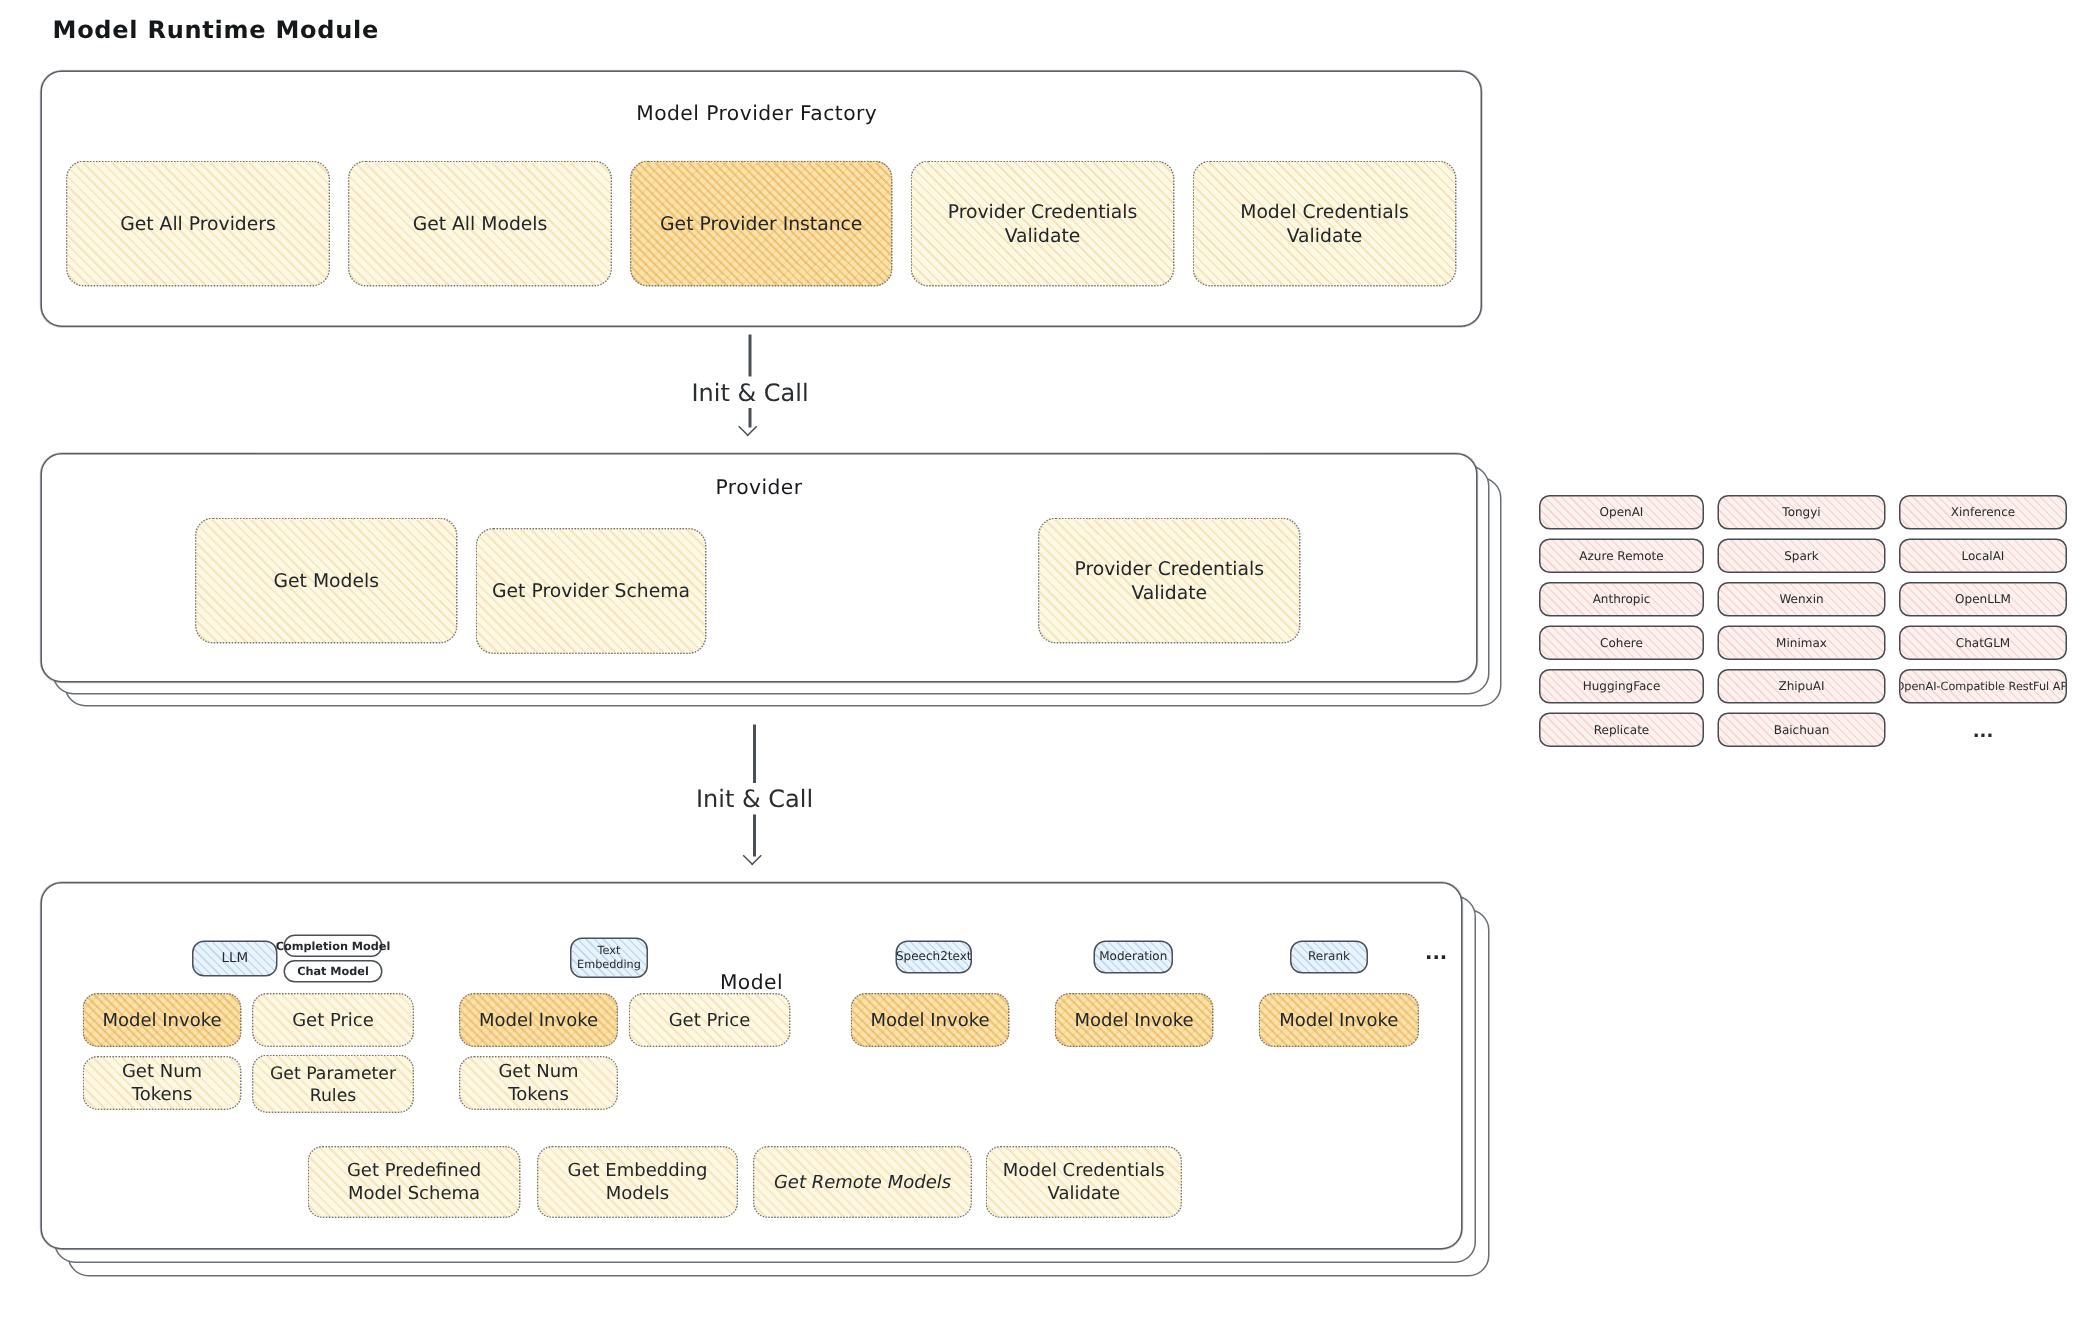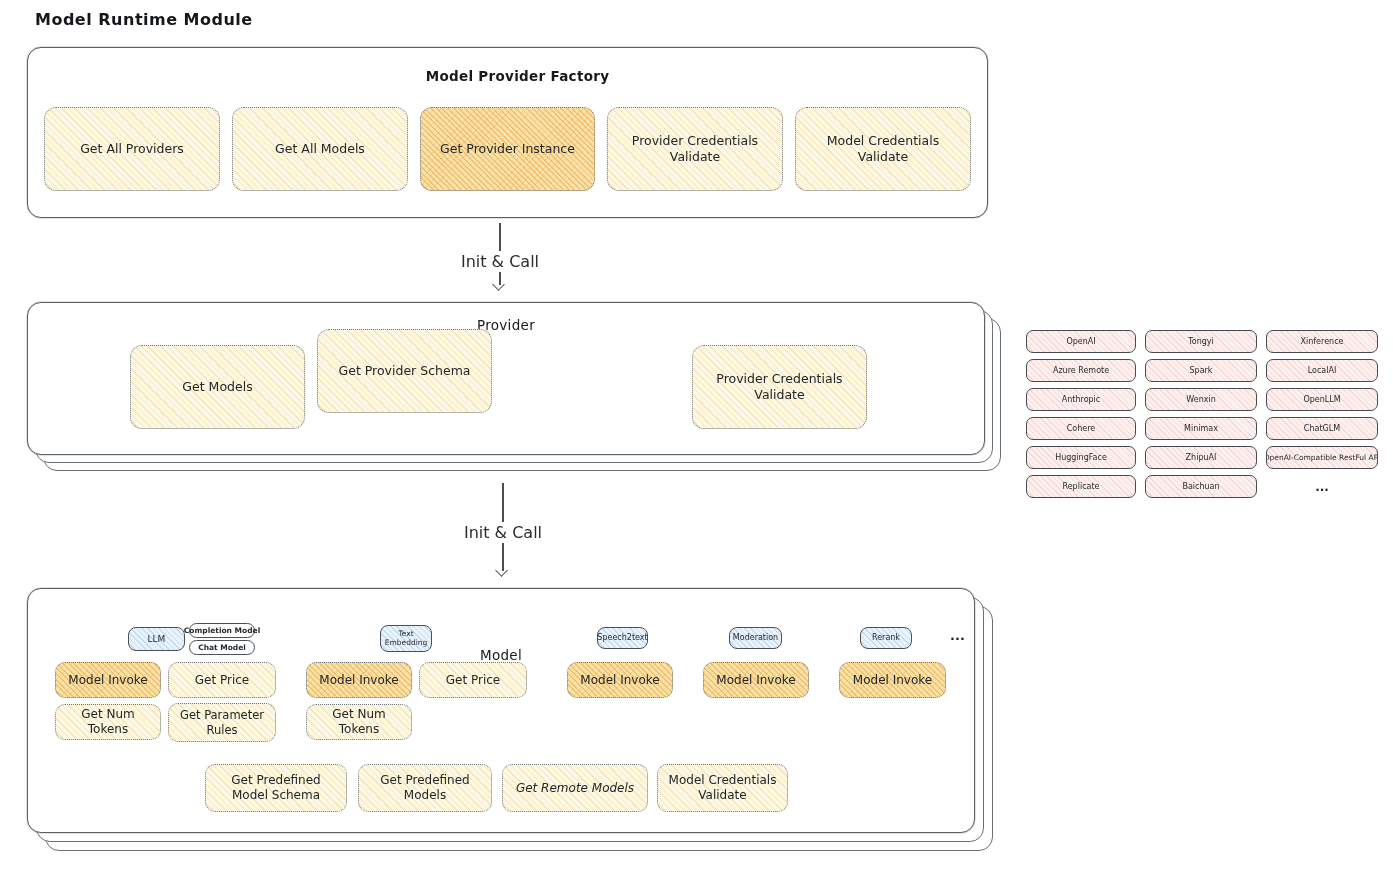--- a/index.html
+++ b/index.html
@@ -58,39 +58,39 @@
                  font-size:16px; padding:1px 5px; color:#2a2d30; white-space:nowrap; }
 </style>
 </head>
 <body>
 
 <div id="canvas">
 
   <div class="abs page-title" style="left:35px; top:10px;">Model Runtime Module</div>
 
   <div class="hbox" style="left:27px; top:47px; width:961px; height:171px;"></div>
-  <div class="box-title" style="left:37px; top:68px; width:961px;font-weight:bold;">Model Provider Factory</div>
+  <div class="box-title" style="left:24px; top:68px; width:961px;">Model Provider Factory</div>
 
   <div class="btn" style="left:44px;  top:107px; width:176px; height:84px;">Get All Providers</div>
   <div class="btn" style="left:232px; top:107px; width:176px; height:84px;">Get All Models</div>
   <div class="btn hl" style="left:420px; top:107px; width:175px; height:84px;">Get Provider Instance</div>
   <div class="btn" style="left:607px; top:107px; width:176px; height:84px;">Provider Credentials Validate</div>
   <div class="btn" style="left:795px; top:107px; width:176px; height:84px;">Model Credentials Validate</div>
 
   <div class="arrow-line" style="left:499px; top:223px; height:62px;"></div>
   <div class="arrow-head" style="left:494px; top:280px;"></div>
   <div class="arrow-label" style="left:500px; top:251px;">Init &amp; Call</div>
 
   <div class="stack" style="left:43px; top:318px; width:958px; height:153px;"></div>
   <div class="stack" style="left:35px; top:310px; width:958px; height:153px;"></div>
   <div class="hbox" style="left:27px; top:302px; width:958px; height:153px;"></div>
   <div class="box-title" style="left:27px; top:317px; width:958px;">Provider</div>
 
   <div class="btn" style="left:130px; top:345px; width:175px; height:84px;">Get Models</div>
-  <div class="btn" style="left:317px; top:329px; width:175px; height:84px;text-align:center;">Get Provider Schema</div>
+  <div class="btn" style="left:317px; top:352px; width:154px; height:84px;text-align:center;">Get Provider Schema</div>
   <div class="btn" style="left:692px; top:345px; width:175px; height:84px;">Provider Credentials Validate</div>
 
   <div class="pink-grid" style="left:1026px; top:302px; width:352px;margin-top:28px;">
     <div class="pink">OpenAI</div>
     <div class="pink">Tongyi</div>
     <div class="pink">Xinference</div>
     <div class="pink">Azure Remote</div>
     <div class="pink">Spark</div>
     <div class="pink">LocalAI</div>
     <div class="pink">Anthropic</div>
@@ -131,17 +131,17 @@
   <div class="btn sm" style="left:419px; top:662px; width:108px; height:36px;">Get Price</div>
   <div class="btn hl sm" style="left:567px; top:662px; width:106px; height:36px;">Model Invoke</div>
   <div class="btn hl sm" style="left:703px; top:662px; width:106px; height:36px;">Model Invoke</div>
   <div class="btn hl sm" style="left:839px; top:662px; width:107px; height:36px;">Model Invoke</div>
 
   <div class="btn sm" style="left:55px;  top:704px; width:106px; height:36px;">Get Num Tokens</div>
   <div class="btn sm" style="left:168px; top:703px; width:108px; height:39px; font-size:11.5px;">Get Parameter Rules</div>
   <div class="btn sm" style="left:306px; top:704px; width:106px; height:36px;">Get Num Tokens</div>
 
   <div class="btn sm" style="left:205px; top:764px; width:142px; height:48px;">Get Predefined Model Schema</div>
-  <div class="btn sm" style="left:358px; top:764px; width:134px; height:48px;">Get Predefined Models</div>
+  <div class="btn sm" style="left:358px; top:764px; width:134px; height:48px;">Get Embedding Models</div>
   <div class="btn sm" style="left:502px; top:764px; width:146px; height:48px;font-style:italic;">Get Remote Models</div>
   <div class="btn sm" style="left:657px; top:764px; width:131px; height:48px;">Model Credentials Validate</div>
 
 </div>
 
 </body></html>

